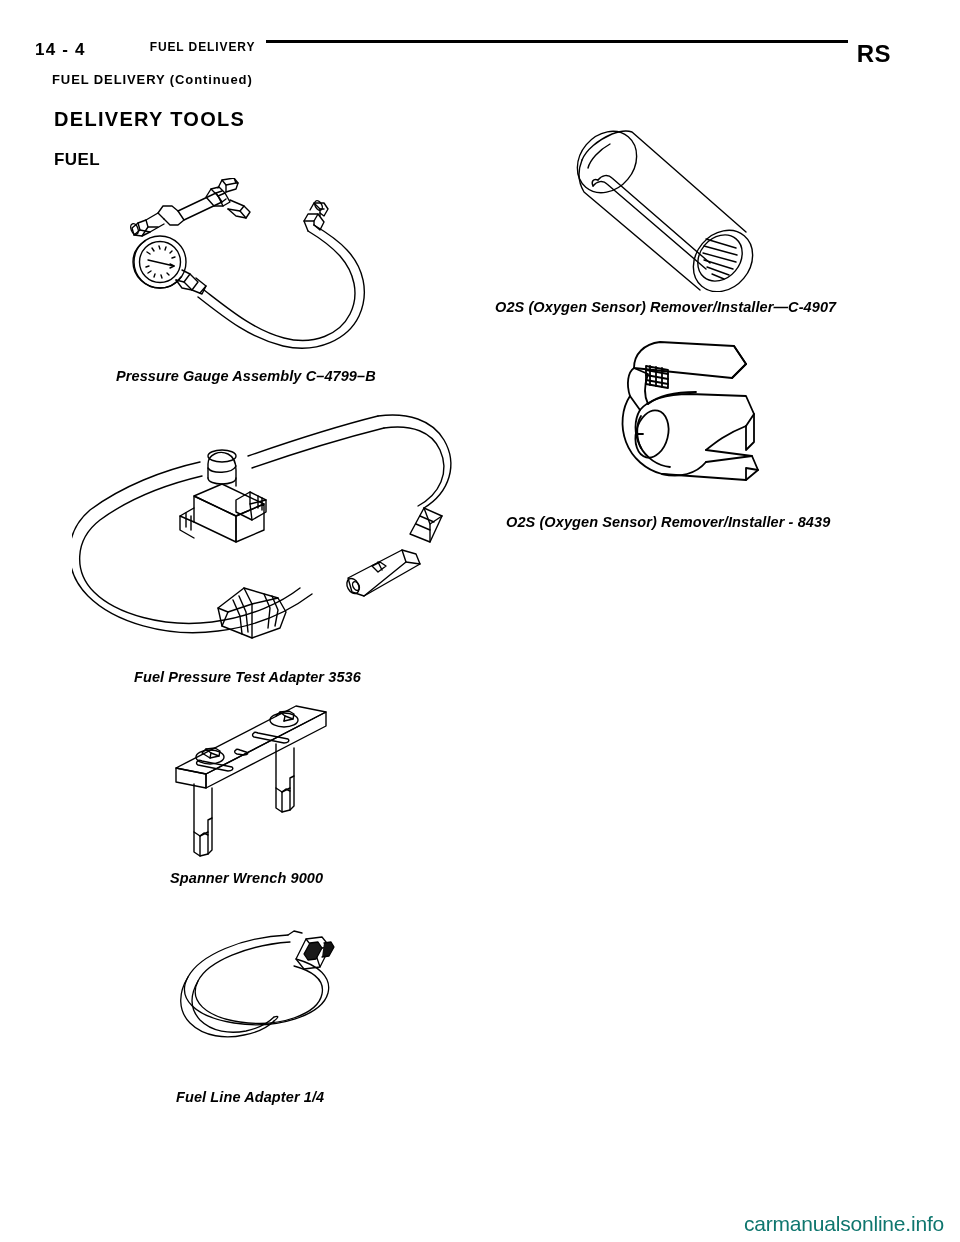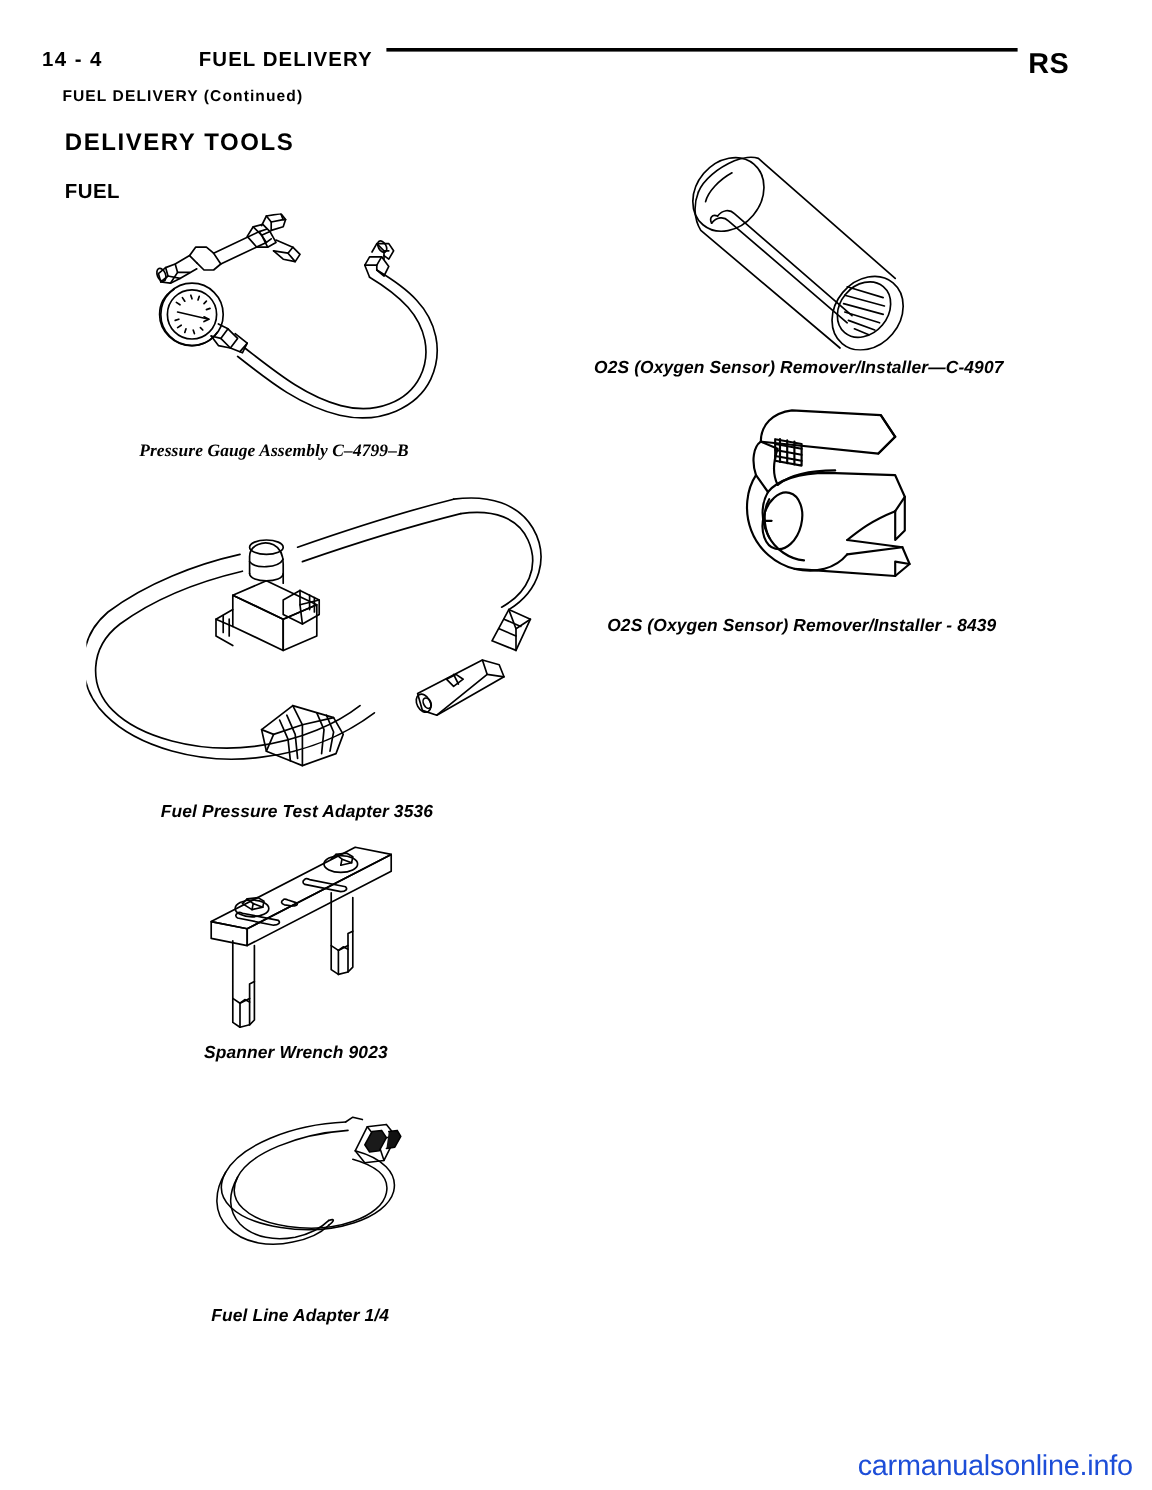--- a/index.html
+++ b/index.html
@@ -25,25 +25,25 @@
     height: 26px;
     display: flex;
   }
   .header-folio {
     font-size: 17px;
     font-weight: bold;
     letter-spacing: 1.2px;
     white-space: nowrap;
   }
   .header-title {
-    font-size: 17px;
+    font-size: 12px;
     font-weight: bold;
     letter-spacing: 0.9px;
     white-space: nowrap;
-    margin-left: 36px;
+    margin-left: 20px;
     padding-left: 44px;
   }
   .header-rule {
     flex: 1 1 auto;
     height: 3px;
     background: #000;
     margin: 0 9px 0 11px;
   }
   .header-mark {
     font-size: 24px;
@@ -94,22 +94,22 @@
     font-style: italic;
     letter-spacing: 0.1px;
     white-space: nowrap;
   }
 
   
   .watermark {
     position: absolute;
     right: 16px;
     bottom: 6px;
-    font-size: 24px;
-    color: #1d4ed8;
+    font-size: 21px;
+    color: #0f766e;
     letter-spacing: -0.2px;
     white-space: nowrap;
   }
 </style>
 </head>
 <body>
 
 <div class="page-header">
   <span class="header-folio">14 - 4</span>
   <span class="header-title">FUEL DELIVERY</span>
@@ -173,21 +173,21 @@
       <path d="M190 53 L186 43 L190 36 L200 36 L206 44 L202 52 L196 47"></path>
       <path d="M186 43 L196 43 L200 36"></path>
       <path d="M196 43 L196 47"></path>
       <path d="M192 32 L196 25 L206 25 L210 31 L206 38 L202 35"></path>
       <path d="M196 25 L202 31 L206 31"></path>
       <path d="M202 31 L202 38"></path>
       <ellipse cx="200.5" cy="27.5" rx="3.2" ry="5.2" transform="rotate(-30 200.5 27.5)"></ellipse>
     </g>
   </svg>
 </div>
-<div class="caption" style="left:116px; top:368px;font-family:Liberation Serif, serif;">Pressure Gauge Assembly C–4799–B</div>
+<div class="caption" style="left:116px; top:368px;">Pressure Gauge Assembly C–4799–B</div>
 
 <div class="figure" style="left:72px; top:412px;">
   <svg width="400" height="240" viewBox="0 0 400 240">
     <g fill="none" stroke="#000" stroke-width="1.4" stroke-linecap="round" stroke-linejoin="round">
 
       <path d="M130 64 C96 72 58 86 28 108 C2 128 2 160 22 180 C44 202 92 216 140 210 C180 205 210 190 228 176"></path>
 
       <path d="M128 50 C92 58 50 74 18 98 C-10 122 -8 160 16 184 C42 210 94 226 146 219 C188 214 220 197 240 182"></path>
 
       <path d="M176 44 C222 28 266 14 306 4"></path>
@@ -278,21 +278,21 @@
       <path d="M34 136 L38 133 L42 135"></path>
 
       <path d="M110 44 L110 108 L116 112 L124 110 L124 78 L128 76 L128 48"></path>
       <path d="M116 112 L116 92 L124 88"></path>
       <path d="M110 88 L116 92"></path>
       <path d="M124 110 L128 106 L128 76"></path>
       <path d="M116 92 L120 89 L124 91"></path>
     </g>
   </svg>
 </div>
-<div class="caption" style="left:170px; top:870px;">Spanner Wrench 9023</div>
+<div class="caption" style="left:170px; top:870px;">Spanner Wrench 9000</div>
 
 <div class="figure" style="left:170px; top:925px;">
   <svg width="210" height="150" viewBox="0 0 210 150">
     <g fill="none" stroke="#000" stroke-width="1.3" stroke-linecap="round" stroke-linejoin="round">
 
       <path d="M118 10 C72 12 30 30 18 52 C6 74 26 92 64 98 C108 105 152 90 158 68 C162 52 148 40 126 34"></path>
 
       <path d="M120 17 C78 20 38 36 28 56 C18 76 36 92 70 97 C110 103 148 89 152 69 C155 55 142 46 124 41"></path>
 
       <path d="M18 52 C8 68 8 86 20 98 C34 112 56 114 74 110 C90 107 98 102 104 96"></path>

